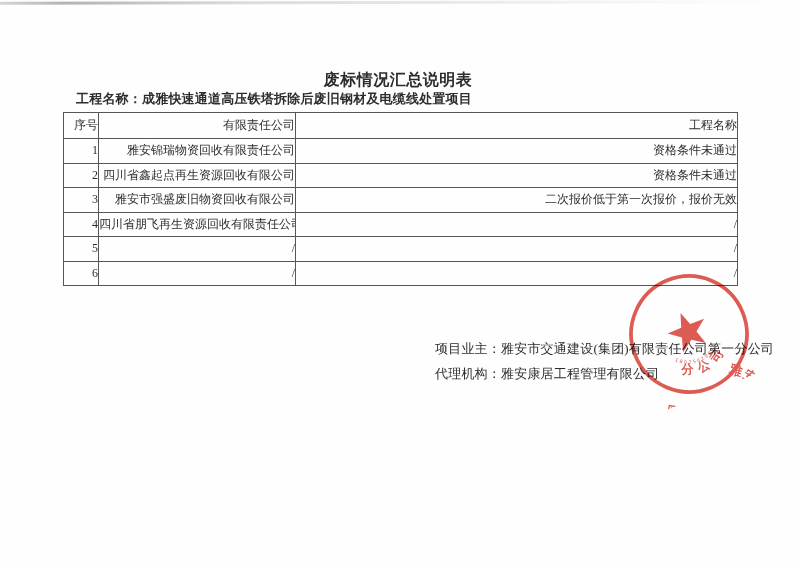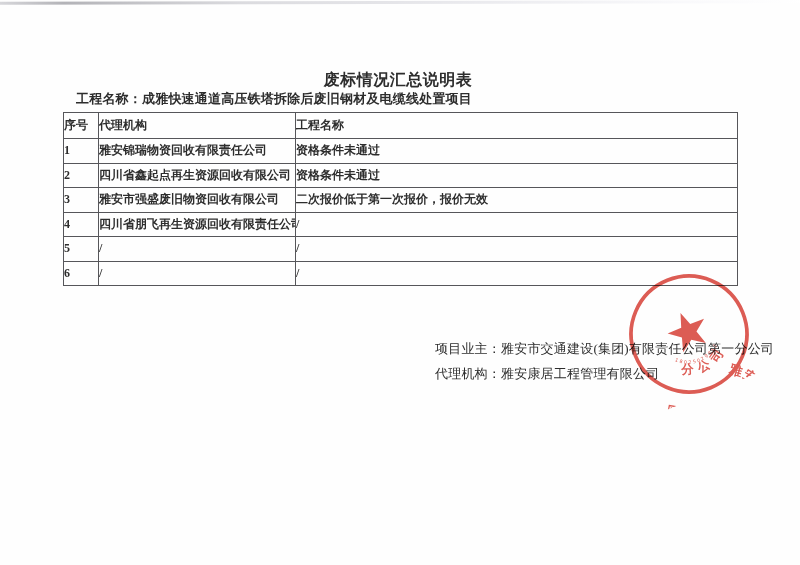--- a/index.html
+++ b/index.html
@@ -21,22 +21,22 @@
   .project-line {
     position:absolute; top:90px; left:76px;
     font-size:13px; font-weight:bold; letter-spacing:.2px;
   }
   table.doc-table {
     position:absolute; top:112px; left:63px; width:674px;
     border-collapse:collapse; table-layout:fixed;
     font-size:12px;
   }
   table.doc-table th, table.doc-table td {
-    border:1px solid #56565a; text-align:left; vertical-align:middle;
-    padding:0; font-weight:bold; height:23.5px; line-height:1.1;
+    border:1px solid #56565a; text-align:right; vertical-align:middle;
+    padding:0; font-weight:normal; height:23.5px; line-height:1.1;
     overflow:hidden; white-space:nowrap;
   }
   table.doc-table tr.hdr th { height:25px; }
   table.doc-table tr.concl td { height:24.5px; }
   .footer-line { position:absolute; font-size:13px; letter-spacing:.2px;text-align:right; }
   .footer-owner  { top:340px; left:435px; }
   .footer-agency { top:365px; left:435px; }
   .footer-date   { top:390px; left:457px; }
   .seal {
     position:absolute; left:627px; top:272px; width:124px; height:124px;
@@ -59,21 +59,21 @@
 
   <table class="doc-table">
     <colgroup>
       <col style="width:35px">
         <col style="width:197px">
         <col style="width:442px">
     </colgroup>
     <tbody>
         <tr class="hdr">
       <th>序号</th>
-      <th>代理机构</th>
+      <th>有限责任公司</th>
       <th>工程名称</th>
     </tr>
     <tr>
       <td>1</td>
       <td>雅安锦瑞物资回收有限责任公司</td>
       <td>资格条件未通过</td>
     </tr>
     <tr>
       <td>2</td>
       <td>四川省鑫起点再生资源回收有限公司</td>

